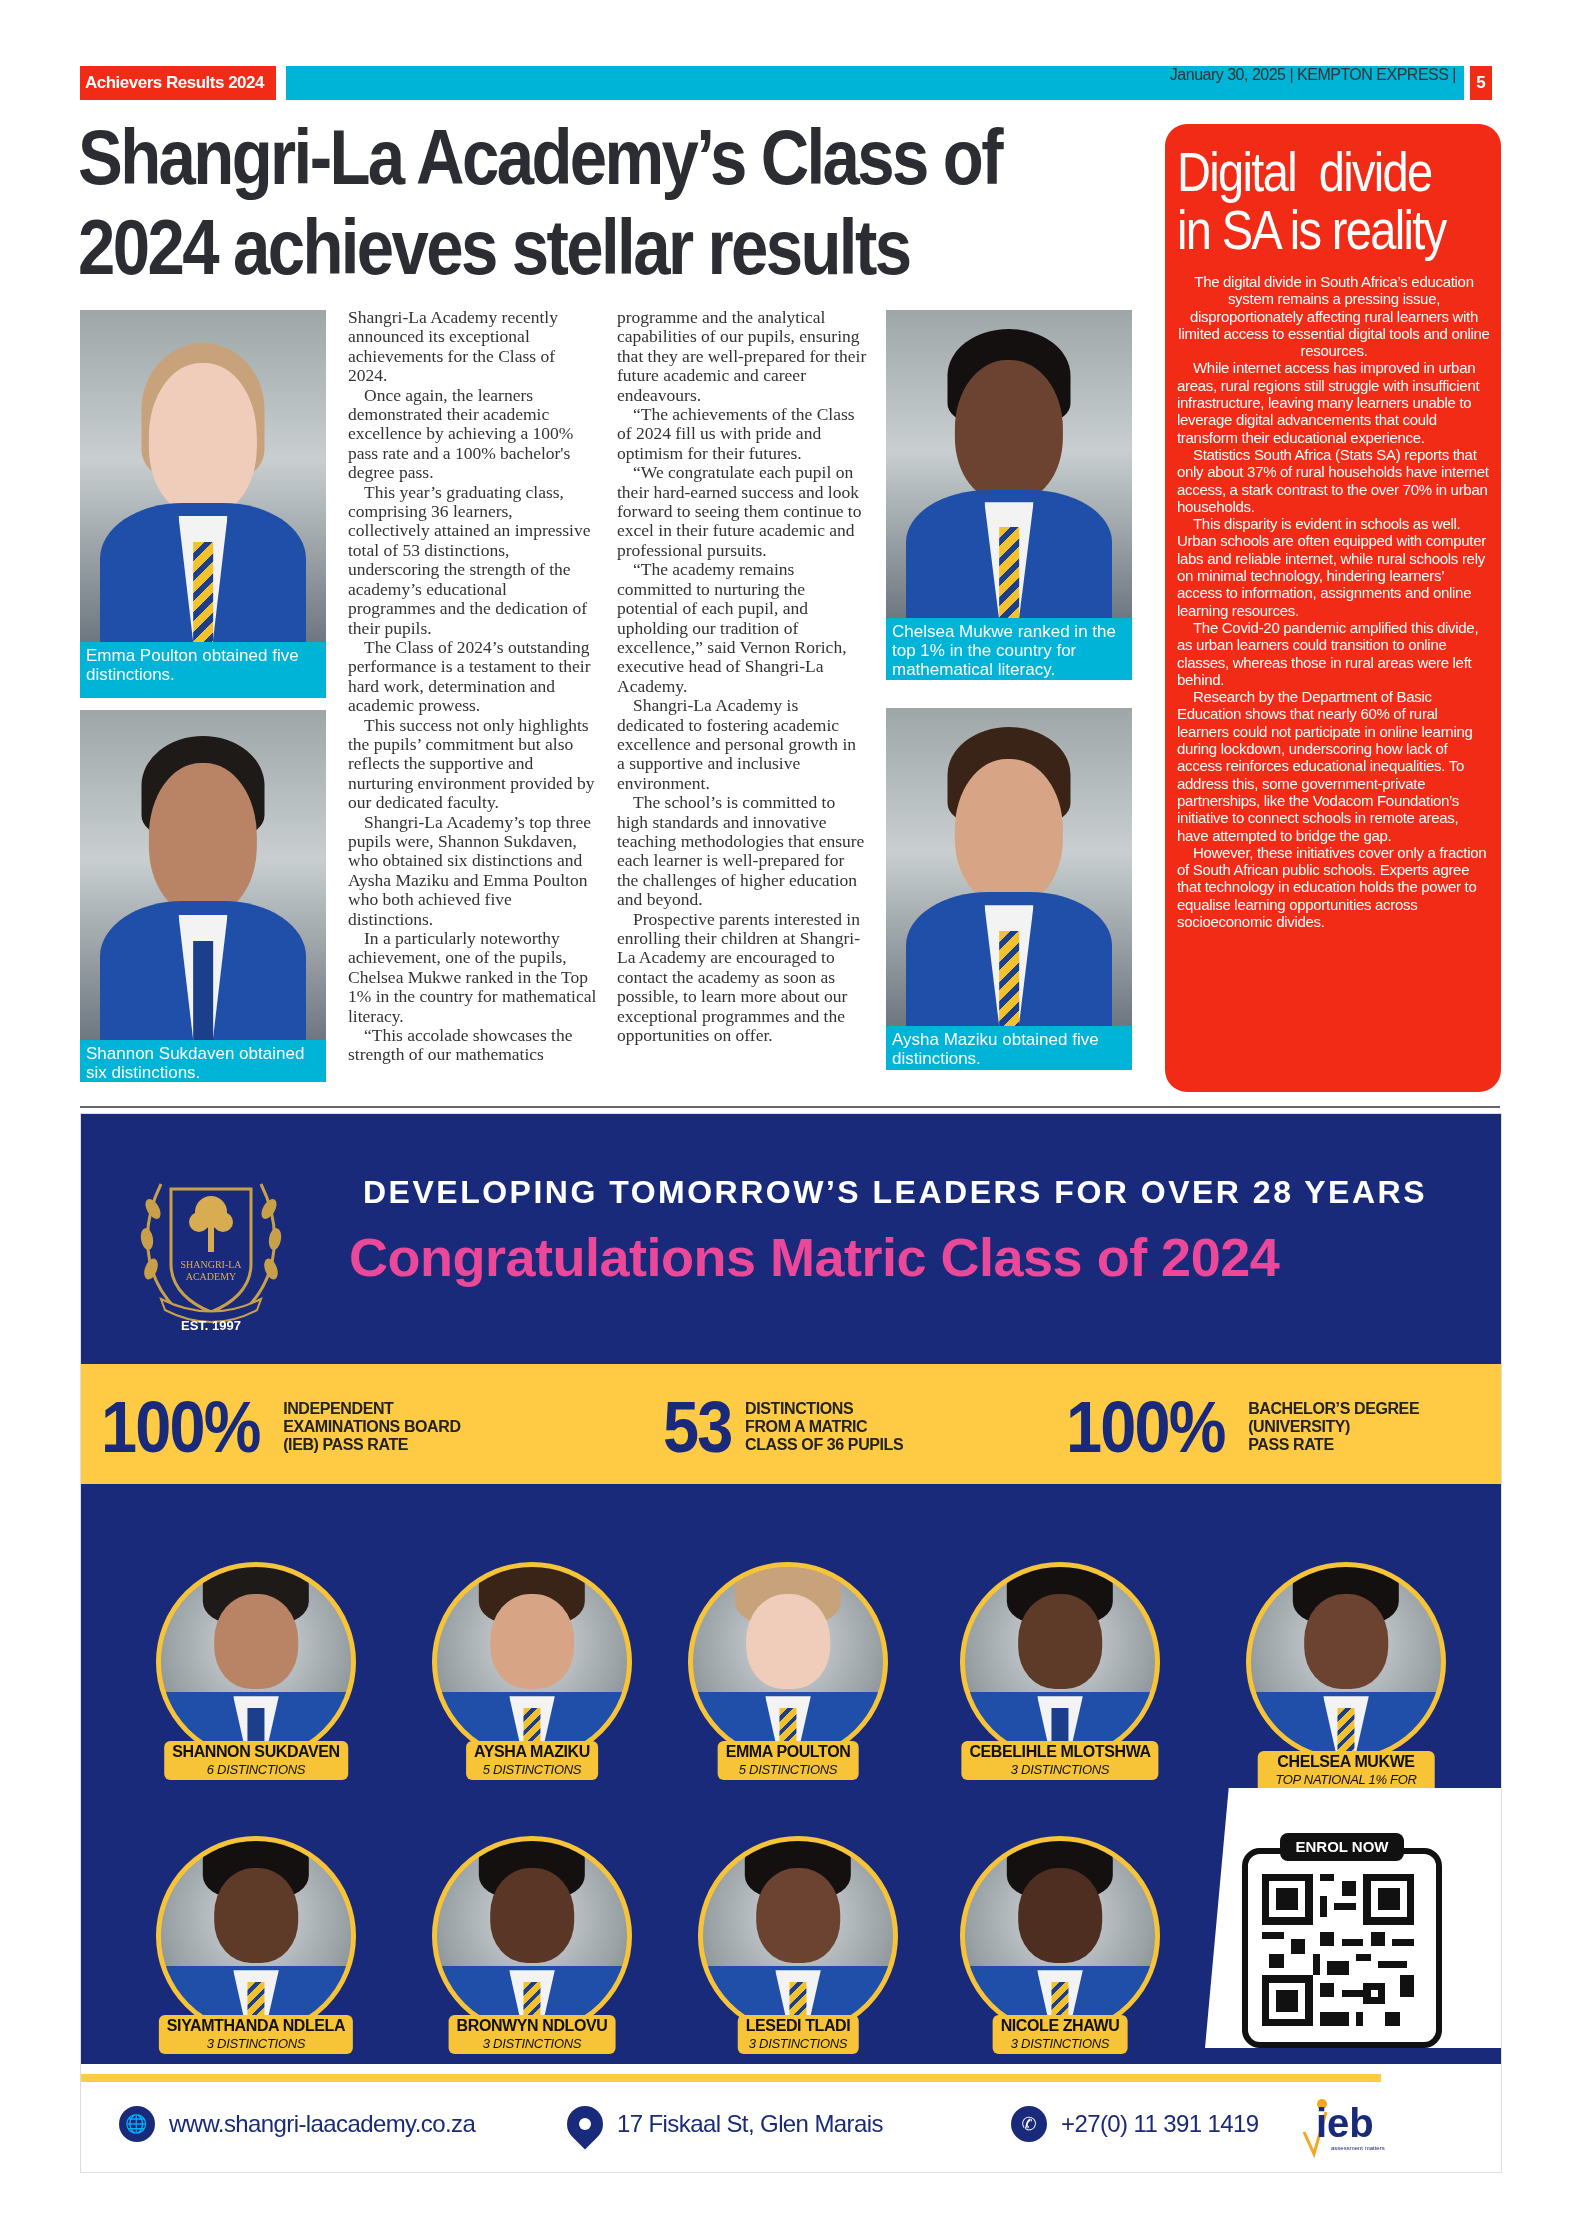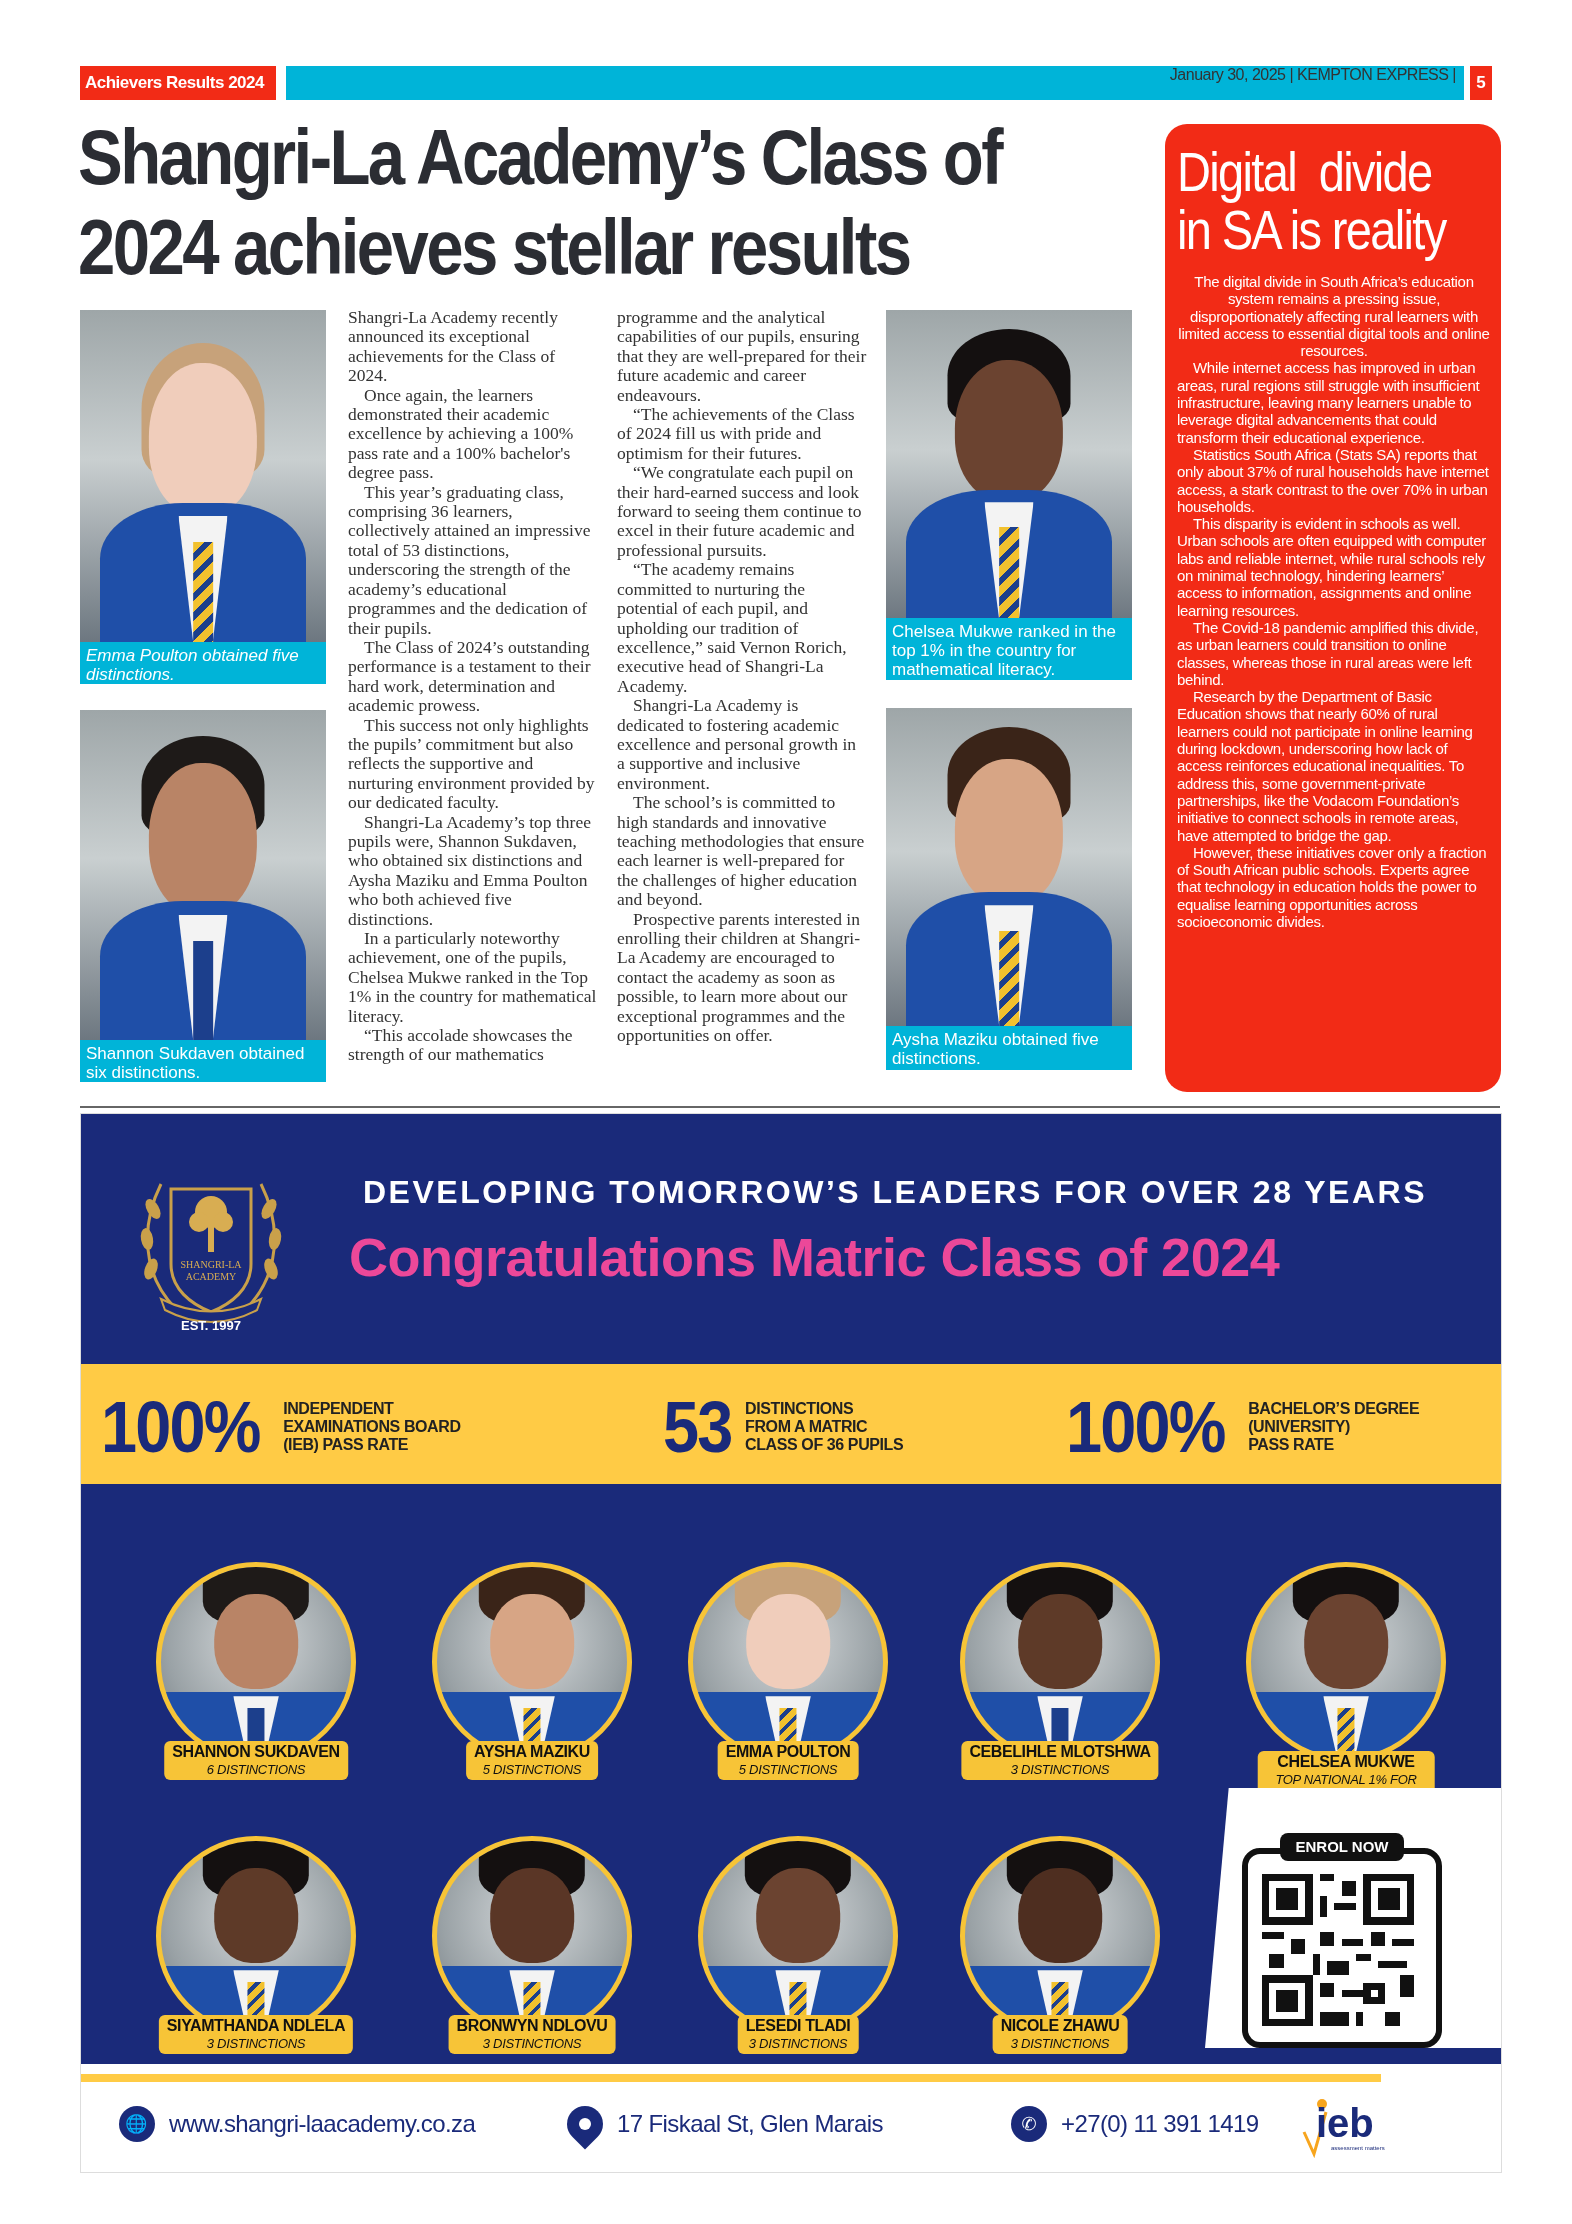--- a/index.html
+++ b/index.html
@@ -106,21 +106,21 @@
   <span>2024 achieves stellar results</span>
 </h1>
 
 <div class="photo" style="left:80px;top:310px;width:246px;height:332px;">
   <div class="hair" style="background:#c7a27a;top:10%;height:40%;"></div>
   <div class="face" style="background:#f0cdbb;"></div>
   <div class="blazer"></div>
     <div class="shirt"></div>
     <div class="tie"></div>
 </div>
-<div class="caption" style="left:80px;top:642px;width:246px;height:42px;font-style:italic;">Emma Poulton obtained five distinctions.</div>
+<div class="caption" style="left:80px;top:642px;width:246px;height:56px;">Emma Poulton obtained five distinctions.</div>
 
 <div class="photo" style="left:80px;top:710px;width:246px;height:330px;">
   <div class="hair" style="background:#1e1a18;"></div>
   <div class="face" style="background:#b98466;"></div>
   <div class="blazer"></div>
     <div class="shirt"></div>
     <div class="tie" style="background:#1c3f8c;"></div>
 </div>
 <div class="caption" style="left:80px;top:1040px;width:246px;height:42px;">Shannon Sukdaven obtained six distinctions.</div>
 
@@ -166,21 +166,21 @@
 <aside class="sidebar">
   <h2>
     <span style="white-space:pre;">Digital  divide</span><br>
     <span>in SA is reality</span>
   </h2>
   <div class="sb-body">
     <p class="first">The digital divide in South Africa’s education system remains a pressing issue, disproportionately affecting rural learners with limited access to essential digital tools and online resources.</p>
     <p>While internet access has improved in urban areas, rural regions still struggle with insufficient infrastructure, leaving many learners unable to leverage digital advancements that could transform their educational experience.</p>
     <p>Statistics South Africa (Stats SA) reports that only about 37% of rural households have internet access, a stark contrast to the over 70% in urban households.</p>
     <p>This disparity is evident in schools as well. Urban schools are often equipped with computer labs and reliable internet, while rural schools rely on minimal technology, hindering learners’ access to information, assignments and online learning resources.</p>
-    <p>The Covid-18 pandemic amplified this divide, as urban learners could transition to online classes, whereas those in rural areas were left behind.</p>
+    <p>The Covid-20 pandemic amplified this divide, as urban learners could transition to online classes, whereas those in rural areas were left behind.</p>
     <p>Research by the Department of Basic Education shows that nearly 60% of rural learners could not participate in online learning during lockdown, underscoring how lack of access reinforces educational inequalities. To address this, some government-private partnerships, like the Vodacom Foundation’s initiative to connect schools in remote areas, have attempted to bridge the gap.</p>
     <p>However, these initiatives cover only a fraction of South African public schools. Experts agree that technology in education holds the power to equalise learning opportunities across socioeconomic divides.</p>
   </div>
 </aside>
 
 <div class="divider"></div>
 
 <section class="ad">
   <div class="ad-top">
     <svg class="crest" viewBox="0 0 160 170">

